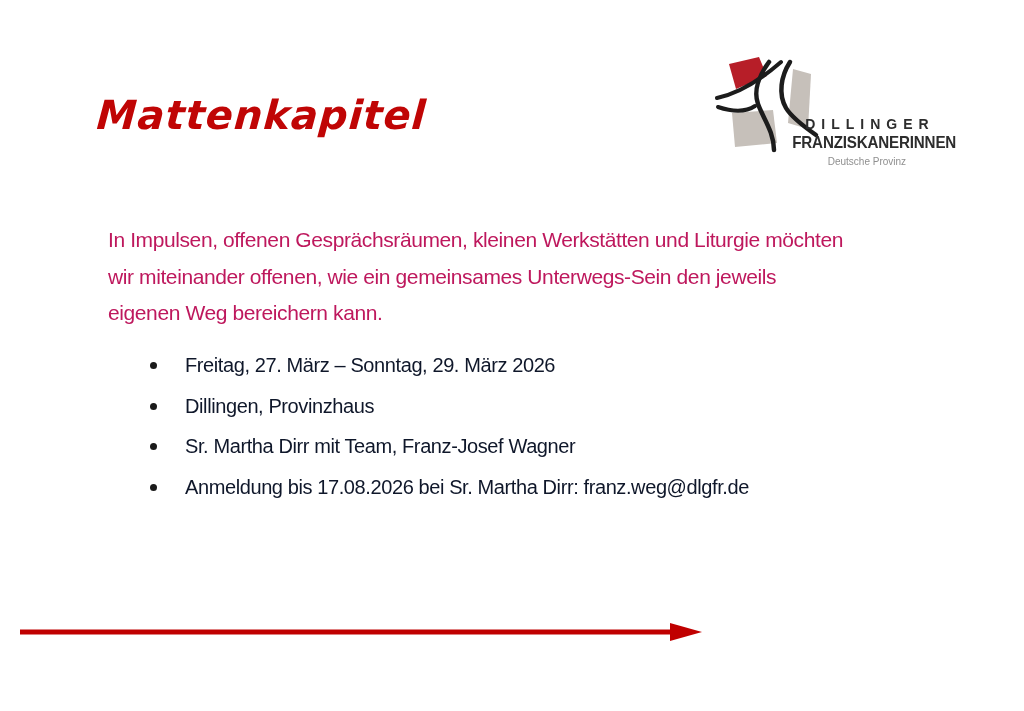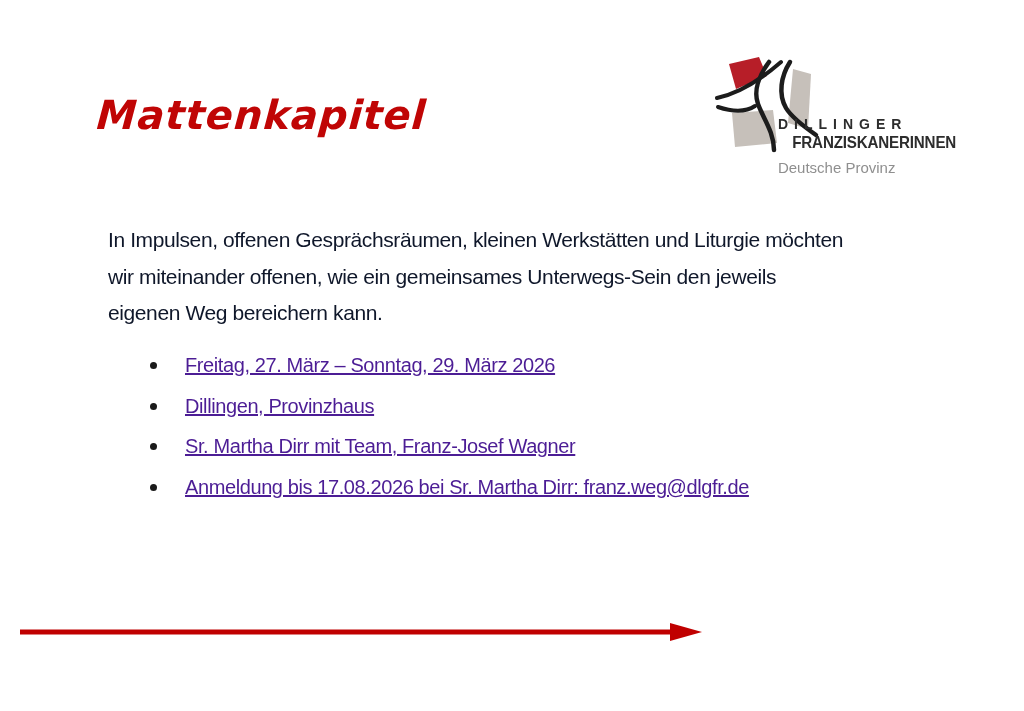--- a/index.html
+++ b/index.html
@@ -40,57 +40,57 @@
     position: absolute;
     left: 0;
     top: 0;
     width: 132px;
     height: 120px;
   }
   .logo-text {
     position: absolute;
     right: 0;
     top: 64px;
-    text-align: left;
+    text-align: center;
     color: #2d2d2d;
   }
   .logo-line1 {
     font-size: 14px;
     font-weight: bold;
     letter-spacing: 6px;
     margin-right: -6px;
     line-height: 17px;
     white-space: nowrap;
   }
   .logo-line2 {
     font-size: 16.5px;
     font-weight: bold;
     letter-spacing: -0.2px;
     line-height: 19px;
     white-space: nowrap;
     transform: scaleX(0.92);
     transform-origin: right center;
   }
   .logo-line3 {
-    font-size: 15px;
+    font-size: 10px;
     color: #8f8f8f;
     line-height: 15px;
-    margin-top: 8px;
+    margin-top: 2px;
     white-space: nowrap;
   }
 
   
   .paragraph {
     position: absolute;
     left: 108px;
     top: 222px;
     width: 850px;
     font-size: 21px;
     line-height: 36.5px;
-    color: #0f172a;
+    color: #be185d;
     letter-spacing: -0.4px;
   }
   .para-line { white-space: nowrap; }
 
   
   .bullets {
     position: absolute;
     left: 148px;
     top: 345px;
     list-style: none;
@@ -103,24 +103,23 @@
   .dot {
     flex: 0 0 auto;
     width: 7px;
     height: 7px;
     border-radius: 50%;
     background: #1a1a1a;
     margin: 0 28px 0 2px;
   }
   .li-text {
     font-size: 20px;
-    color: #4c1d95;
+    color: #0f172a;
     letter-spacing: -0.4px;
     white-space: nowrap;
-    text-decoration: underline;
   }
 
   
   .arrow {
     position: absolute;
     left: 16px;
     top: 619px;
     width: 690px;
     height: 26px;
   }

